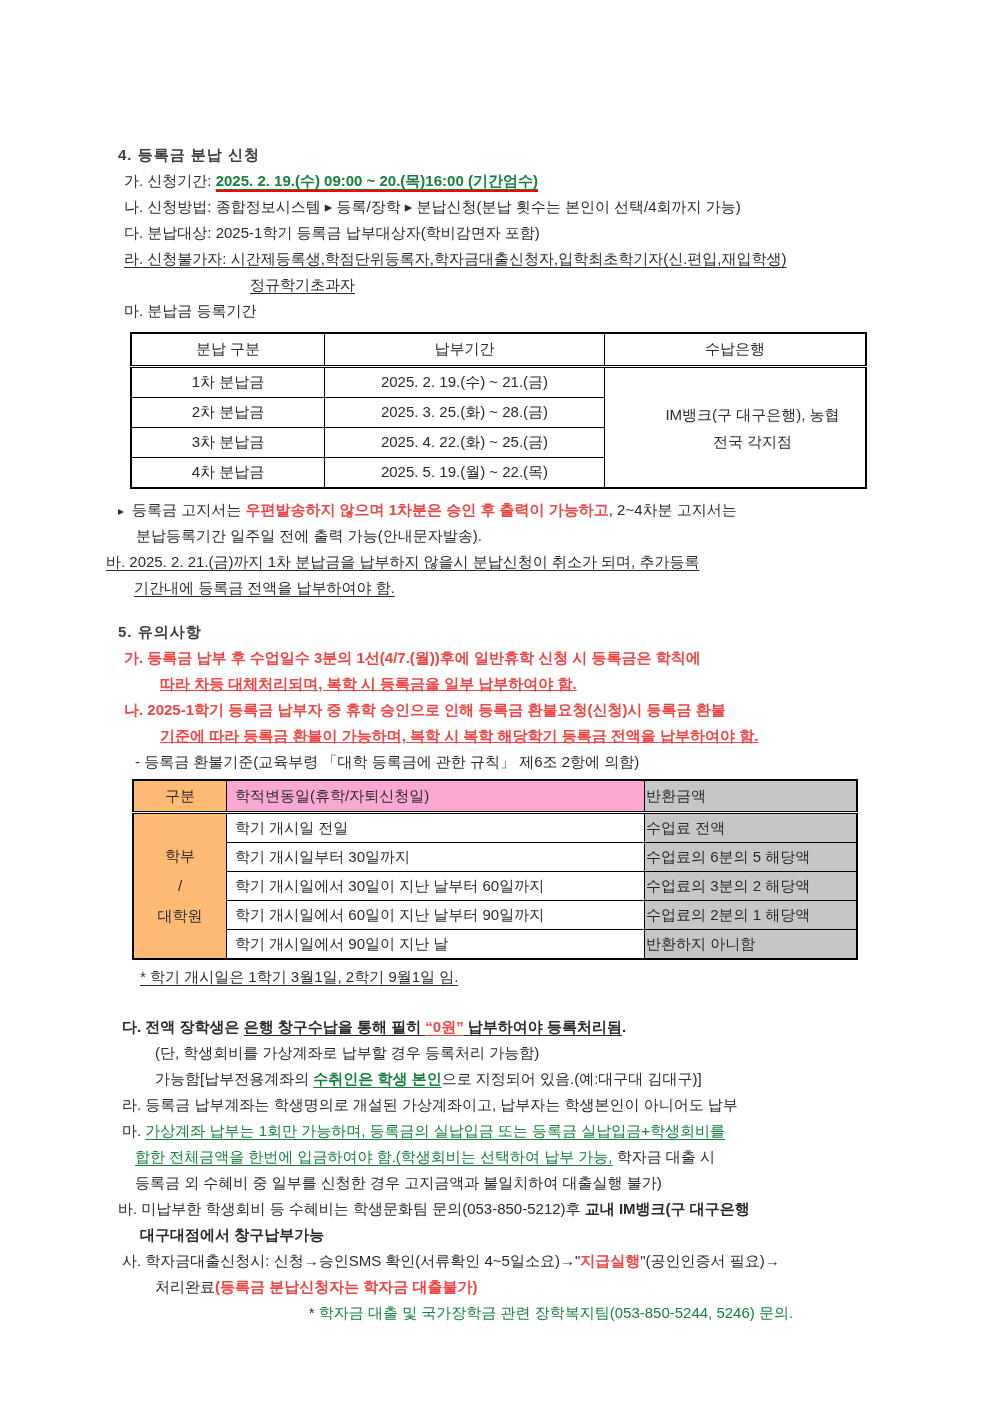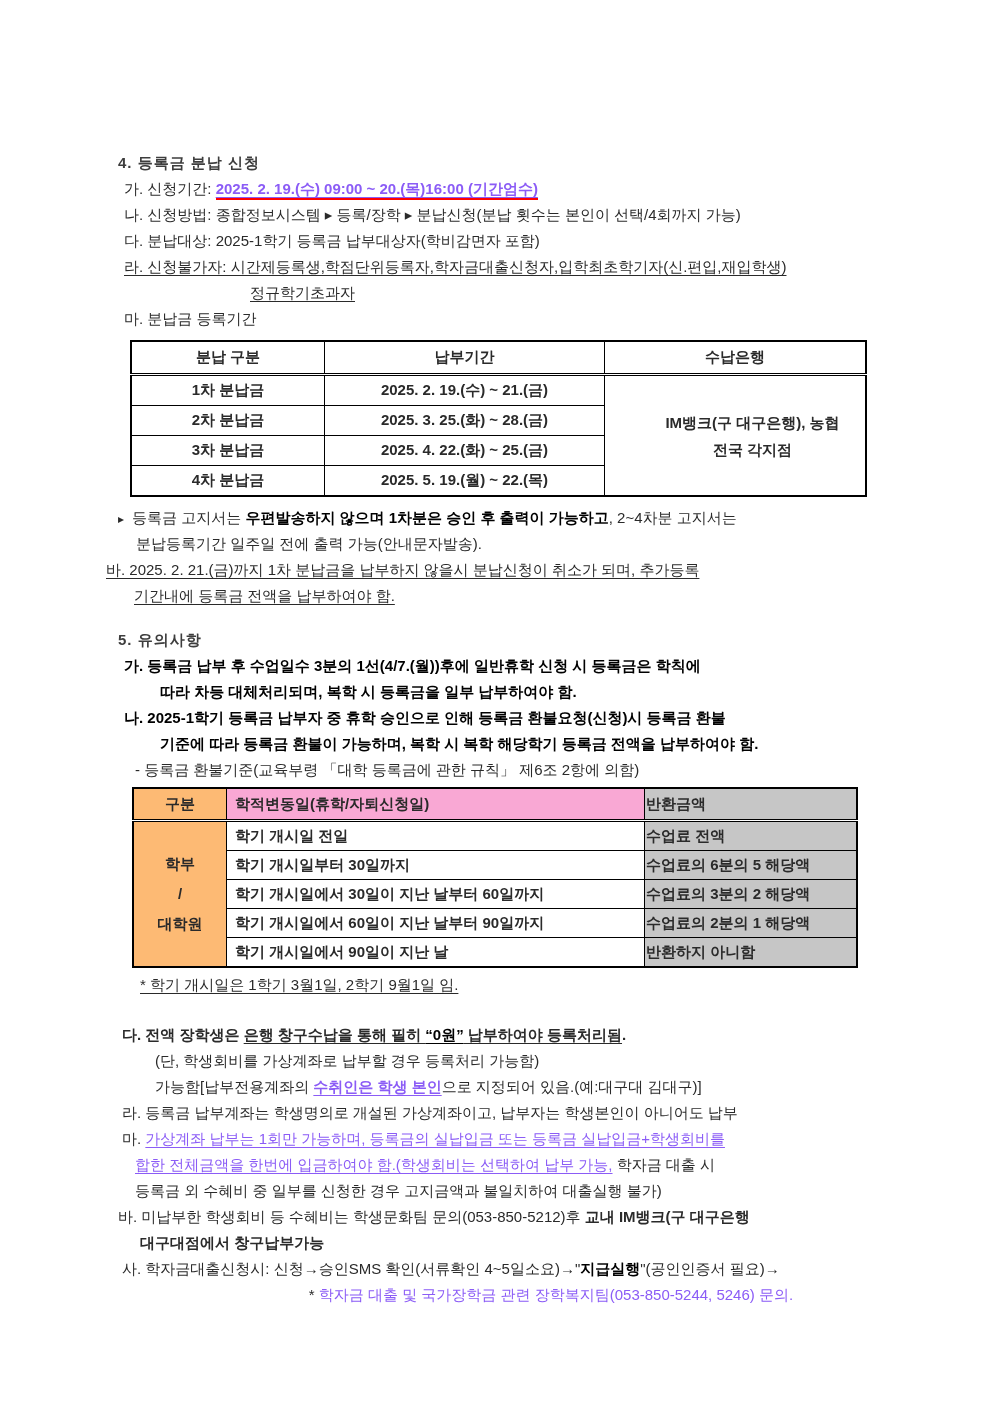--- a/index.html
+++ b/index.html
@@ -4,44 +4,44 @@
 <style>
   html,body{margin:0;padding:0;background:#ffffff;}
   body{
     width:992px;min-height:1403px;
     font-family:"Liberation Sans","DejaVu Sans",sans-serif;
     font-size:15px;color:#2a2a2a;
   }
   .doc{padding:142px 30px 0 118px;}
   .ln{white-space:nowrap;line-height:26px;height:26px;}
   .b{font-weight:700;}
-  .blue{color:#8b5cf6;}
-  .red{color:#000000;}
+  .blue{color:#15803d;}
+  .red{color:#ef4444;}
   .u{text-decoration:underline;text-underline-offset:3px;}
   .redline{border-bottom:2px solid #ff0000;padding-bottom:1px;}
-  .t4{color:#3d3d3d;font-weight:700;letter-spacing:1px;margin-top:8px;}
+  .t4{color:#3d3d3d;font-weight:700;letter-spacing:1px;}
   .t5{margin-top:18px;letter-spacing:1px;}
   .it{margin-left:6px;}
   .ra2{margin-left:132px;}
   .blt2{margin-left:18px;}
   .ba{margin-left:-12px;}
   .ba2{margin-left:16px;}
-  .cont{margin-left:42px;}
+  .cont{margin-left:42px;text-decoration:underline;}
   .dash{margin-left:17px;}
   .star{margin-left:22px;}
   .it2{margin-left:4px;}
   .cont2{margin-left:37px;}
   .cont3{margin-left:17px;}
   .it3{margin-left:0;}
   .cont4{margin-left:22px;}
   .star2{margin-left:22px;text-align:center;}
   .gap{margin-top:24px;}
   .tri{margin-right:8px;font-size:12px;color:#2a2a2a;}
   table{border-collapse:collapse;border:2px solid #000;table-layout:fixed;}
-  th,td{border:1px solid #000;font-weight:bold;overflow:hidden;}
+  th,td{border:1px solid #000;font-weight:normal;overflow:hidden;}
   .t1{margin:8px 0 8px 12px;width:725px;}
   .t1 th,.t1 td{text-align:center;height:27px;}
   .t1 thead th{height:29px;border-bottom:3px double #000;}
   .t1 .c1{width:190px;}
   .t1 .c2{width:277px;}
   .t1 .c3{width:258px;}
   .t1 .bank{vertical-align:middle;padding-left:36px;}
   .t1 .bank div{line-height:27px;}
   .t1 .bank .bk1{margin-top:10px;}
   .t1 .bank .bk2{margin-bottom:10px;}
@@ -158,16 +158,17 @@
   <div class="ln it2">라. 등록금 납부계좌는 학생명의로 개설된 가상계좌이고, 납부자는 학생본인이 아니어도 납부</div>
 
   <div class="ln it2"><span>마. </span><span class="blue u">가상계좌 납부는 1회만 가능하며, 등록금의 실납입금 또는 등록금 실납입금+학생회비를</span></div>
   <div class="ln cont3"><span class="blue u">합한 전체금액을 한번에 입금하여야 함.(학생회비는 선택하여 납부 가능,</span><span> 학자금 대출 시</span></div>
   <div class="ln cont3">등록금 외 수혜비 중 일부를 신청한 경우 고지금액과 불일치하여 대출실행 불가)</div>
 
   <div class="ln it3"><span>바. 미납부한 학생회비 등 수혜비는 학생문화팀 문의(053-850-5212)후 </span><span class="b">교내 IM뱅크(구 대구은행</span></div>
   <div class="ln cont4 b">대구대점에서 창구납부가능</div>
 
   <div class="ln it2"><span>사. 학자금대출신청시: 신청→승인SMS 확인(서류확인 4~5일소요)→"</span><span class="b red">지급실행</span><span>"(공인인증서 필요)→</span></div>
+  <div class="ln cont2"><span>처리완료</span><span class="b red">(등록금 분납신청자는 학자금 대출불가)</span></div>
 
   <div class="ln star2"><span>* </span><span class="blue">학자금 대출 및 국가장학금 관련 장학복지팀(053-850-5244, 5246) 문의.</span></div>
 
 </div>
 
 </body></html>

